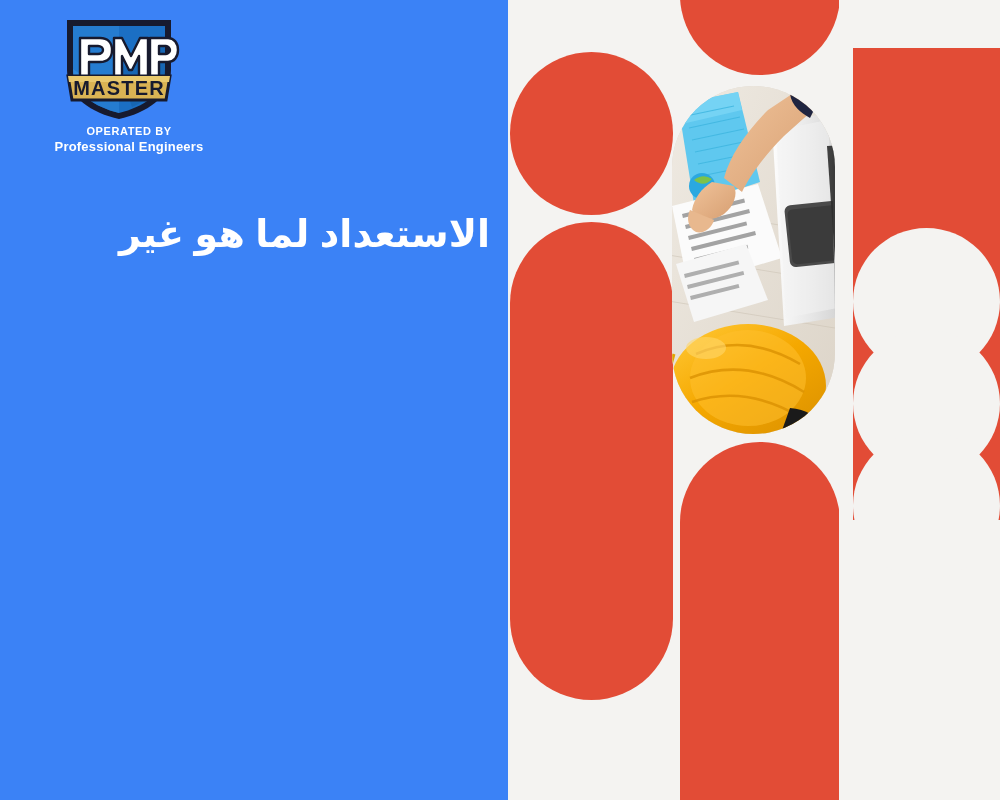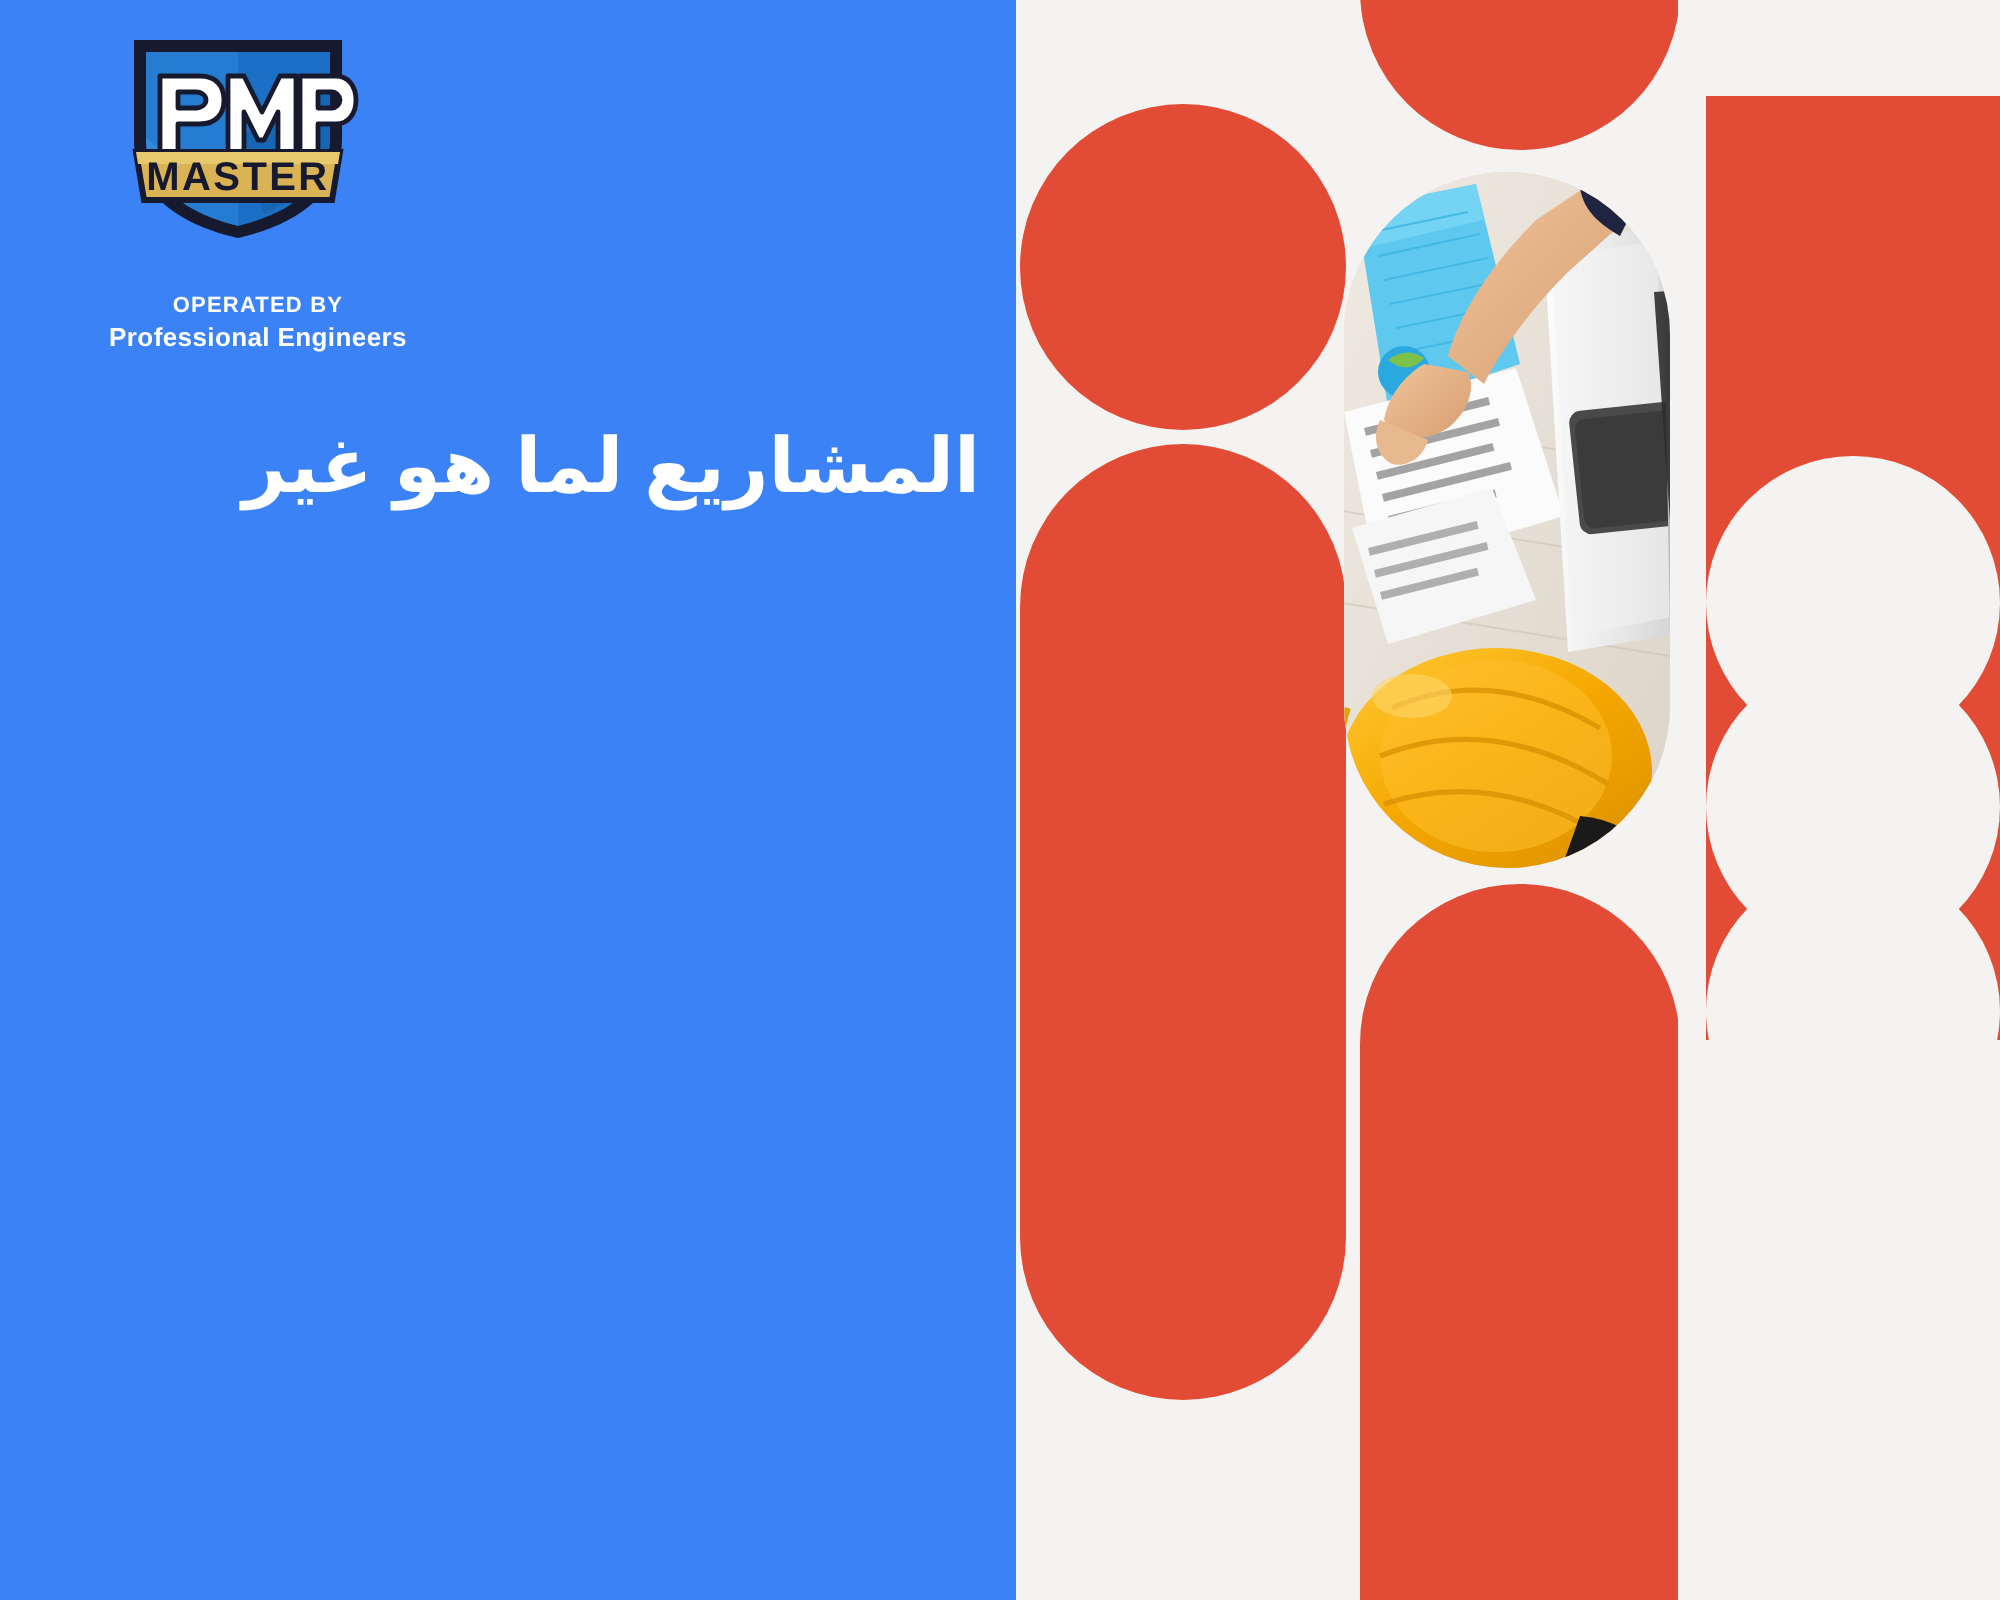--- a/index.html
+++ b/index.html
@@ -16,21 +16,21 @@
     position:absolute;left:0;top:0;width:508px;height:800px;
     background:#3b82f6;
     z-index:2;
   }
 
   
   .logo-block{position:absolute;left:54px;top:14px;width:160px;}
   .shield-wrap{position:relative;width:122px;height:108px;margin-left:4px;}
   .shield-wrap svg{display:block;width:122px;height:108px;}
   .operated-line{
-    margin-top:24px;text-align:center;width:150px;
+    margin-top:2px;text-align:center;width:150px;
     color:#ffffff;font-weight:bold;letter-spacing:.6px;
     font-size:11px;line-height:14px;
   }
   .engineers-line{
     text-align:center;width:150px;
     color:#ffffff;font-weight:bold;letter-spacing:.2px;
     font-size:13px;line-height:16px;margin-top:1px;
   }
 
   
@@ -108,21 +108,21 @@
 
           <text x="61" y="81" text-anchor="middle" font-family="Liberation Sans, sans-serif" font-size="20" font-weight="bold" fill="#171a2e" letter-spacing="1.2">MASTER</text>
         </svg>
       </div>
 
       <div class="operated-line">OPERATED BY</div>
       <div class="engineers-line">Professional Engineers</div>
     </div>
 
     <div class="headline">
-      <span class="hl-line">المشاريع لما هو غير</span>
+      <span class="hl-line">الاستعداد لما هو غير</span>
     </div>
   </div>
 
   <div class="collage">
 
     <div class="col col-a">
       <div class="sh a-circle"></div>
       <div class="sh a-pill"></div>
     </div>
 

